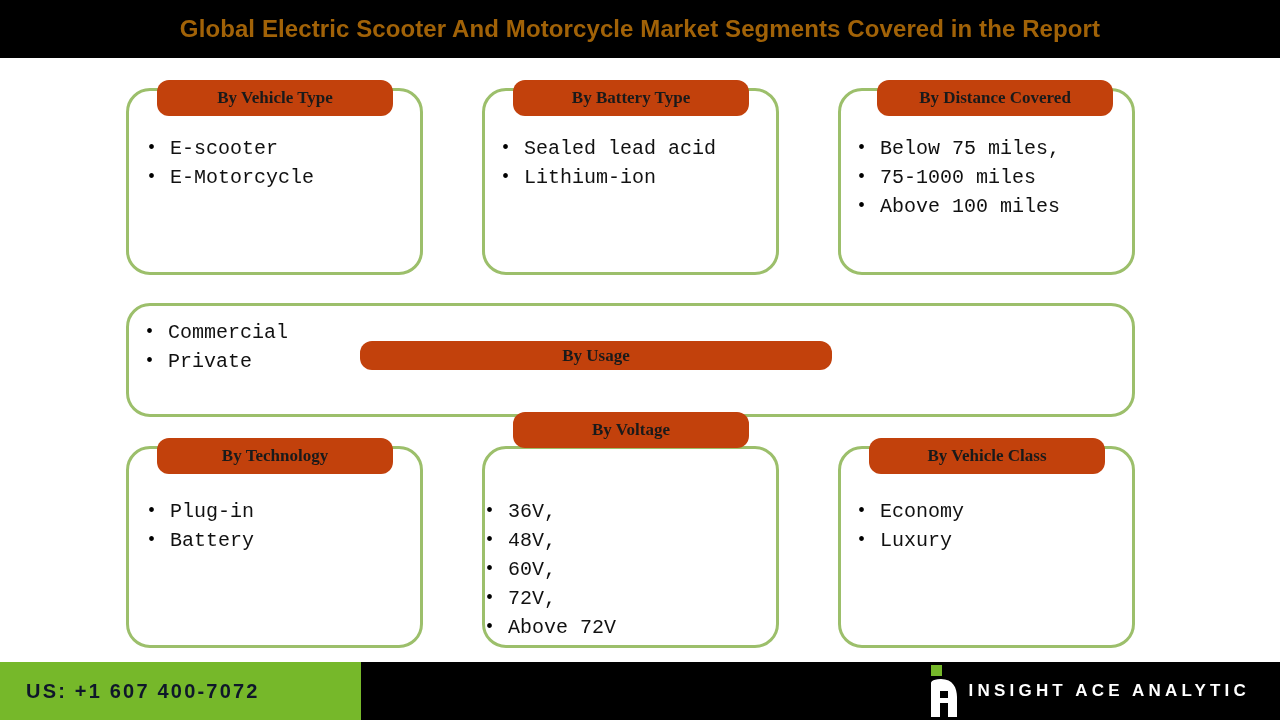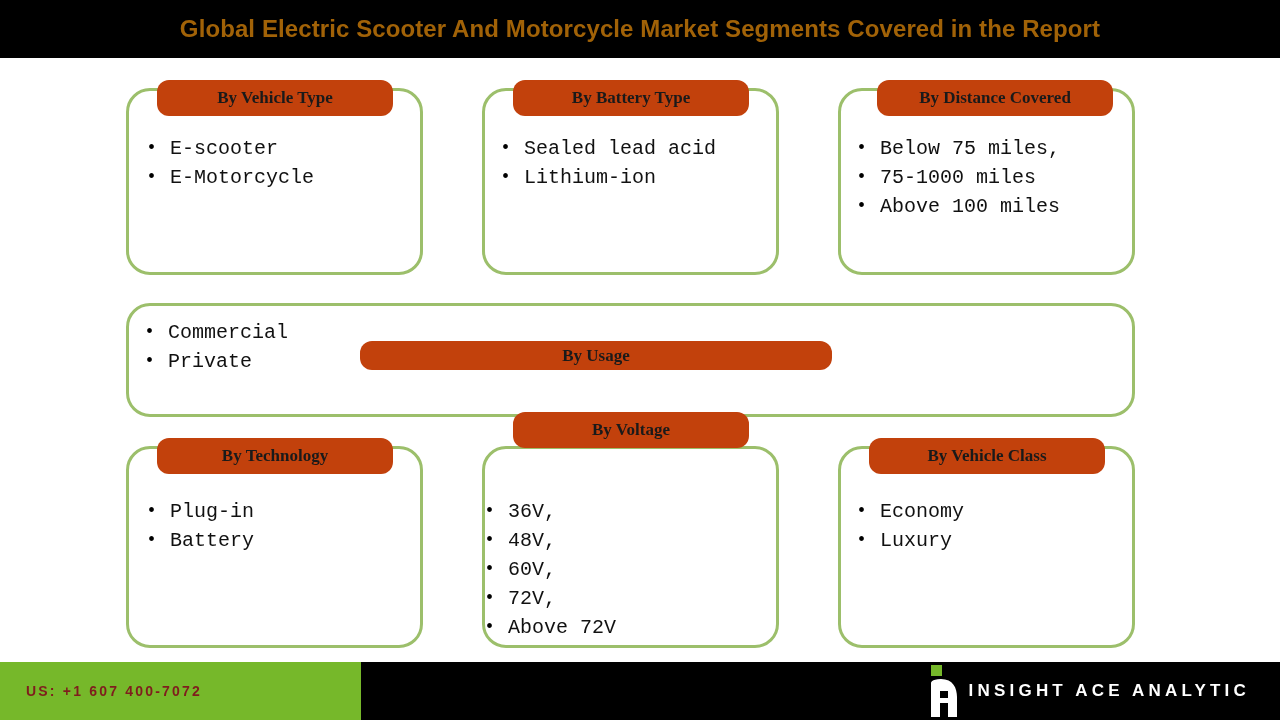--- a/index.html
+++ b/index.html
@@ -126,24 +126,24 @@
     position: absolute;
     left: 0; top: 0;
     width: 361px; height: 58px;
     background: #76B82A;
   }
   #footer-phone-text {
     position: absolute;
     left: 26px; top: 0;
     height: 50px;
     line-height: 58px;
-    color: #7f1d1d;
+    color: #0f172a;
     font-family: "Liberation Sans", sans-serif;
     font-weight: bold;
-    font-size: 14px;
+    font-size: 20px;
     letter-spacing: 2.2px;
     white-space: nowrap;
   }
   #footer-brand {
     position: absolute;
     right: 30px; top: 0;
     height: 58px;
     display: flex;
     align-items: center;
   }

